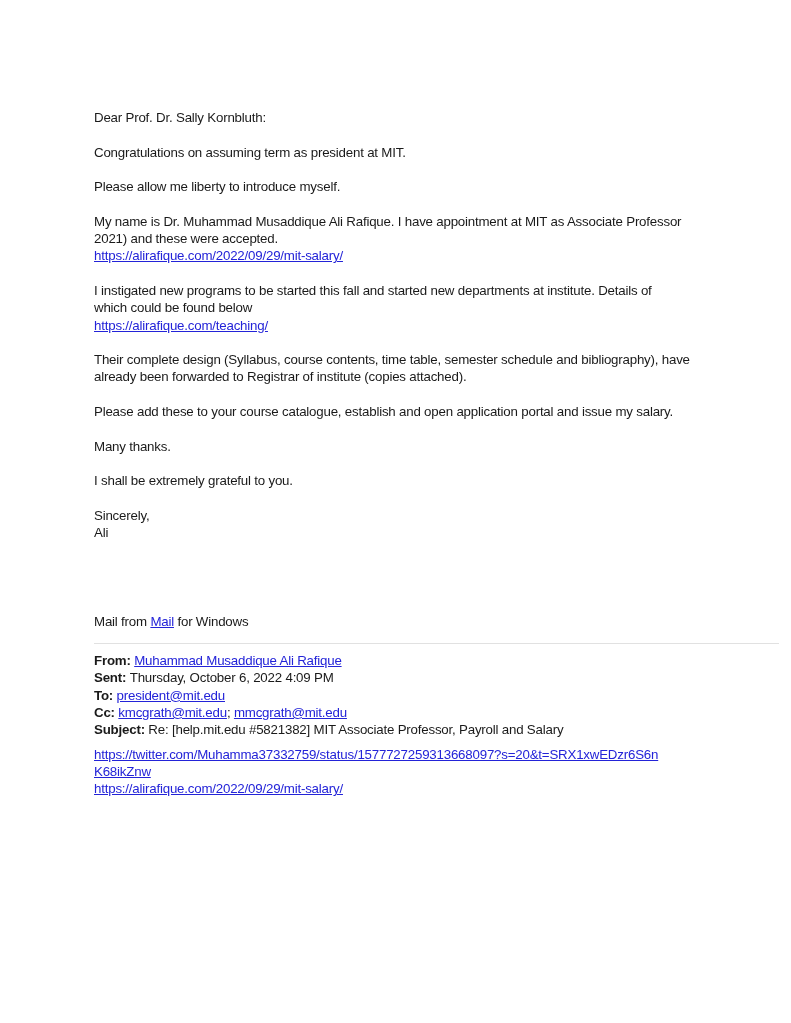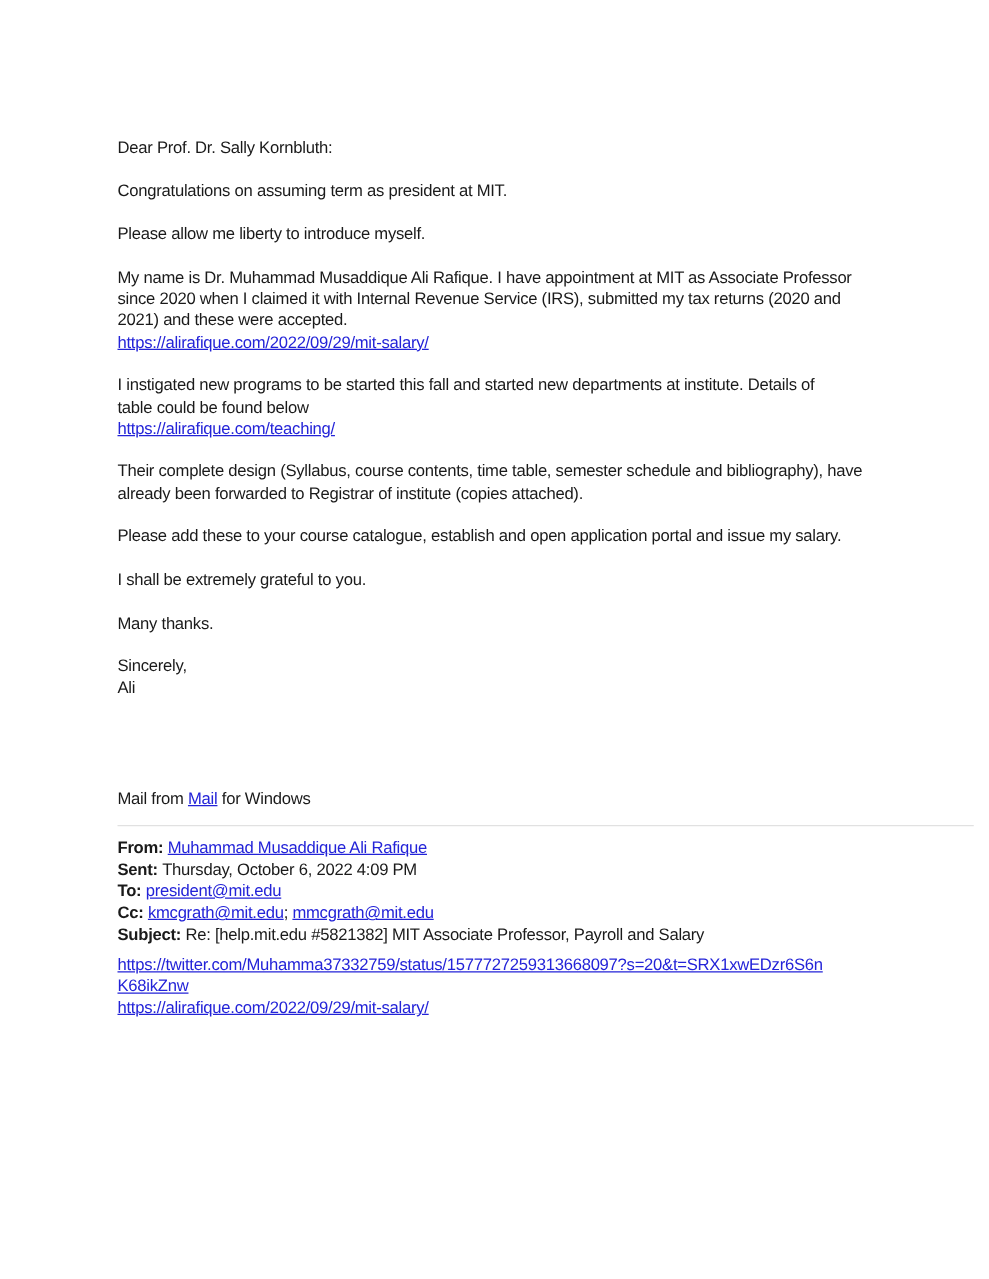--- a/index.html
+++ b/index.html
@@ -58,46 +58,45 @@
     <div class="para">
       <div class="line">Congratulations on assuming term as president at MIT.</div>
     </div>
 
     <div class="para">
       <div class="line">Please allow me liberty to introduce myself.</div>
     </div>
 
     <div class="para">
       <div class="line">My name is Dr. Muhammad Musaddique Ali Rafique. I have appointment at MIT as Associate Professor</div>
-      <div class="line">since 2020 when I claimed it with Internal Revenue Service (IRS), submitted my tax returns (2020 and</div>
       <div class="line">2021) and these were accepted.</div>
       <div class="line"><a class="link">https://alirafique.com/2022/09/29/mit-salary/</a></div>
     </div>
 
     <div class="para">
       <div class="line">I instigated new programs to be started this fall and started new departments at institute. Details of</div>
-      <div class="line">table could be found below</div>
+      <div class="line">which could be found below</div>
       <div class="line"><a class="link">https://alirafique.com/teaching/</a></div>
     </div>
 
     <div class="para">
       <div class="line">Their complete design (Syllabus, course contents, time table, semester schedule and bibliography), have</div>
       <div class="line">already been forwarded to Registrar of institute (copies attached).</div>
     </div>
 
     <div class="para">
       <div class="line">Please add these to your course catalogue, establish and open application portal and issue my salary.</div>
     </div>
 
     <div class="para">
-      <div class="line">I shall be extremely grateful to you.</div>
+      <div class="line">Many thanks.</div>
     </div>
 
     <div class="para">
-      <div class="line">Many thanks.</div>
+      <div class="line">I shall be extremely grateful to you.</div>
     </div>
 
     <div class="para">
       <div class="line">Sincerely,</div>
       <div class="line">Ali</div>
     </div>
 
 
     <div class="sig-gap"></div>
 

